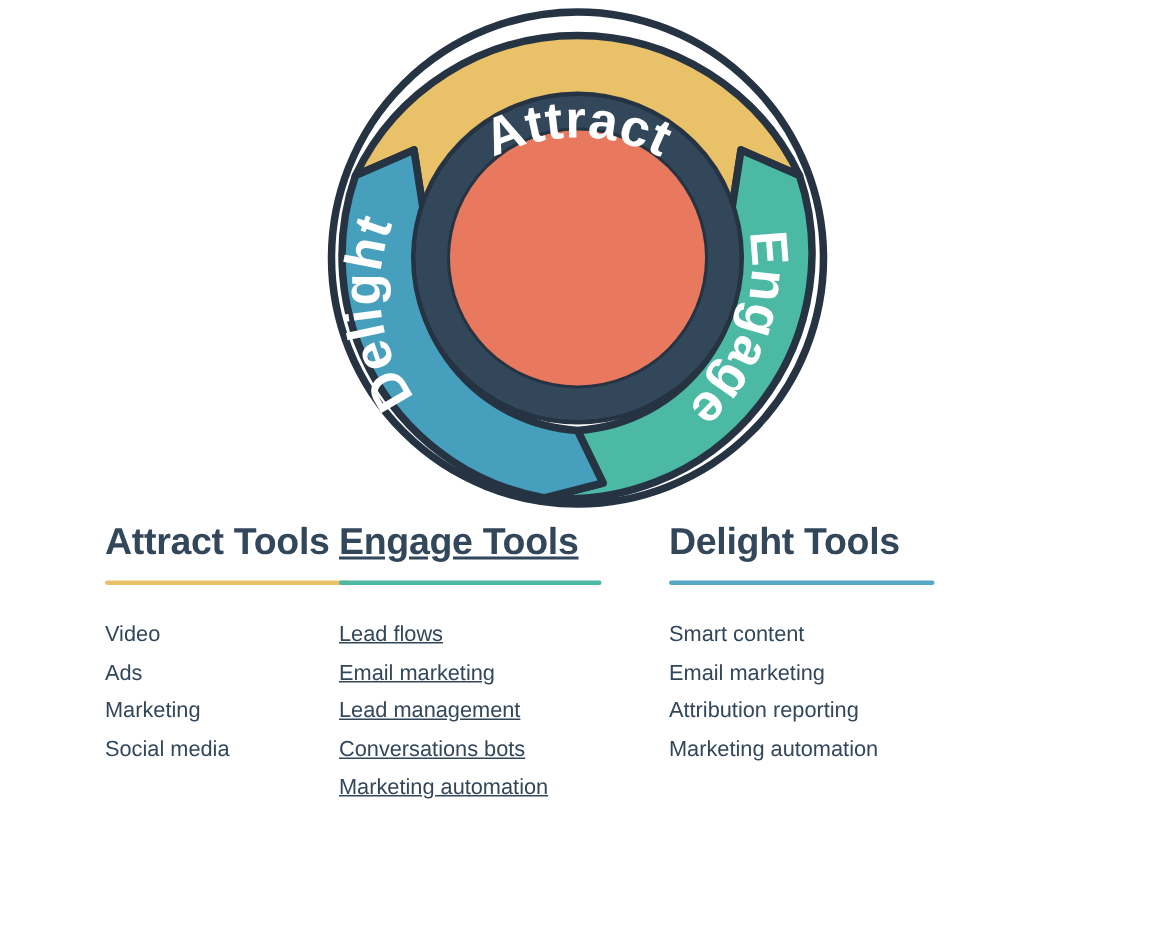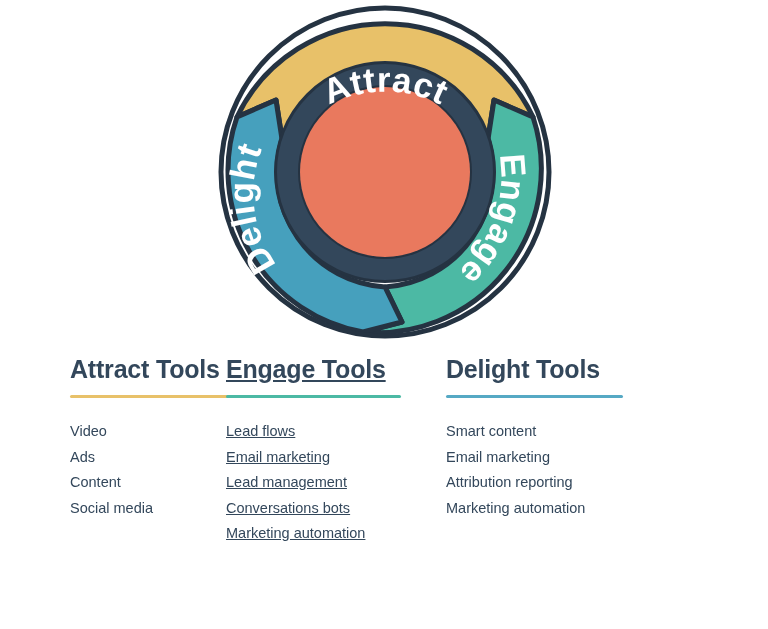--- a/index.html
+++ b/index.html
@@ -38,21 +38,21 @@
     font-weight: bold;
     font-size: 35px;
     fill: #ffffff;
     letter-spacing: 0.5px;
   }
 
   
   .columns {
     position: absolute;
     left: 0;
-    top: 352px;
+    top: 344px;
     width: 768px;
     display: flex;
   }
   .col {
     box-sizing: border-box;
   }
   .col-attract { width: 215px; padding-left: 70px; }
   .col-engage  { width: 222px; padding-left: 11px; text-decoration: underline; }
   .col-delight { width: 331px; padding-left: 9px; }
 
@@ -146,21 +146,21 @@
   </div>
 
   <div class="columns">
 
     <div class="col col-attract">
       <div class="col-title">Attract Tools</div>
       <div class="col-rule rule-attract"></div>
       <ul class="tool-list">
         <li>Video</li>
         <li>Ads</li>
-        <li>Content</li>
+        <li>Marketing</li>
         <li>Social media</li>
       </ul>
     </div>
 
     <div class="col col-engage">
       <div class="col-title">Engage Tools</div>
       <div class="col-rule rule-engage"></div>
       <ul class="tool-list">
         <li>Lead flows</li>
         <li>Email marketing</li>

